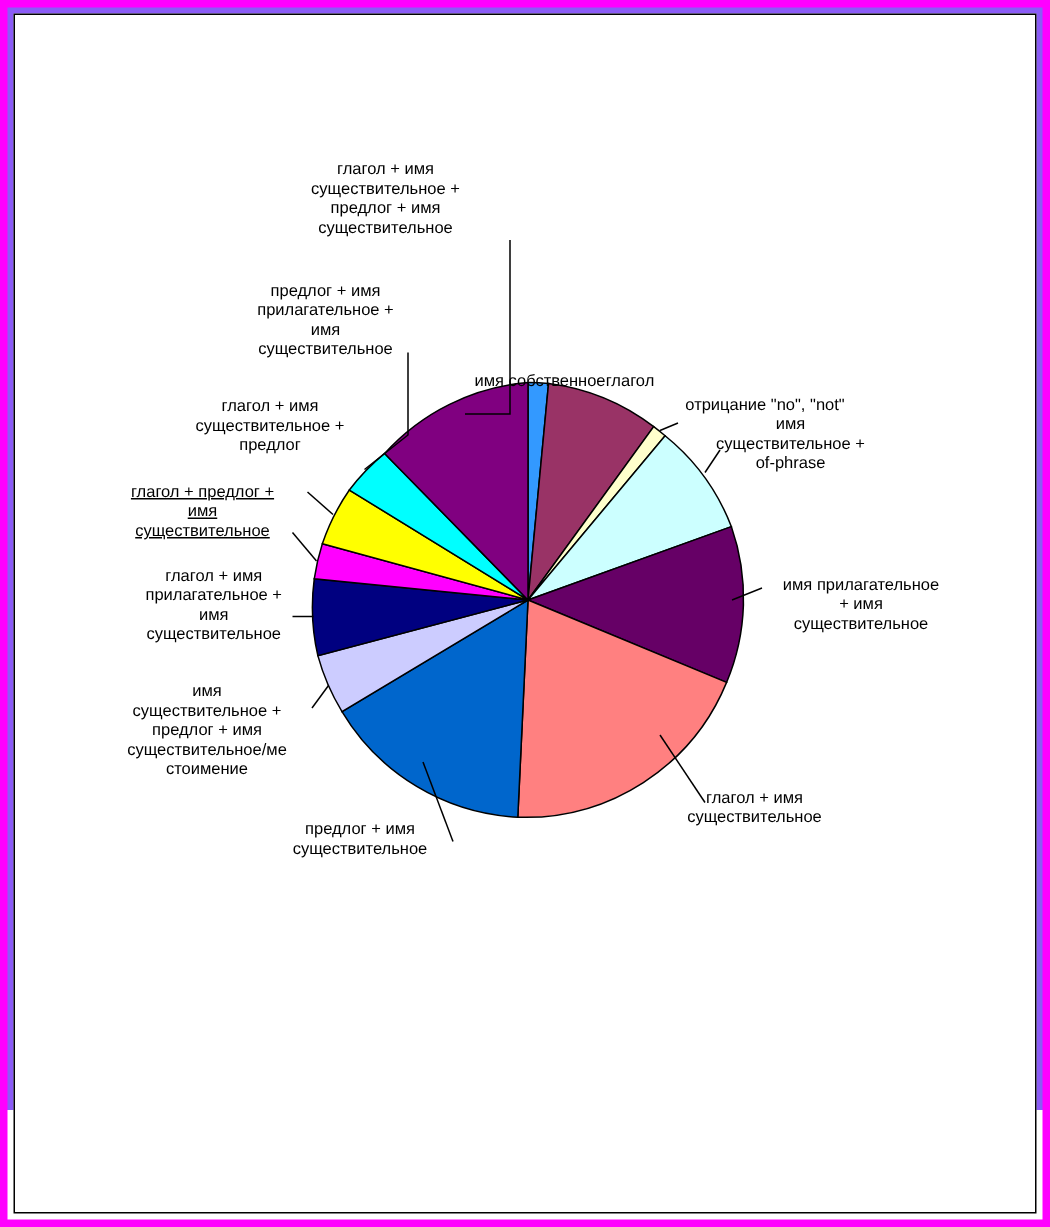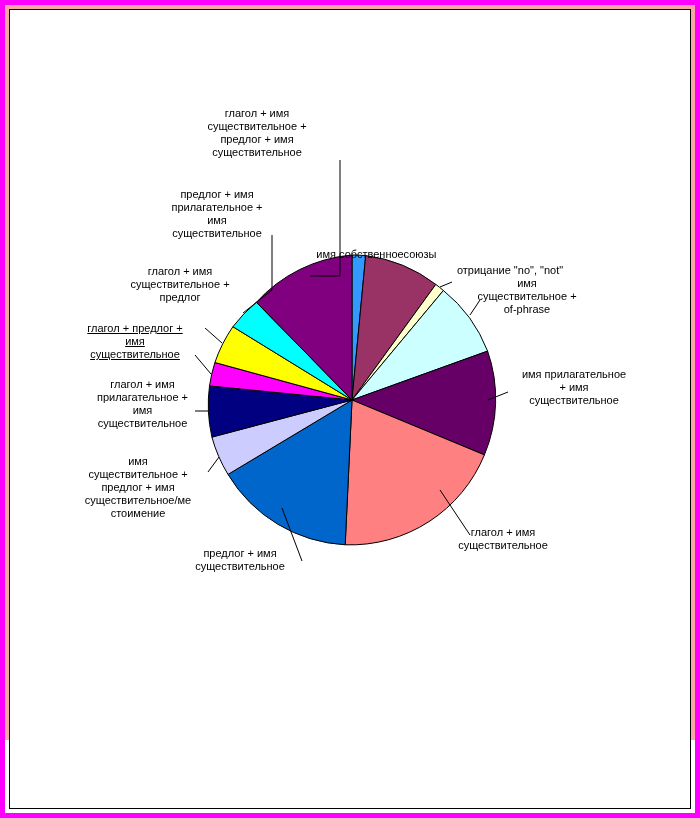--- a/index.html
+++ b/index.html
@@ -11,21 +11,21 @@
     width: 700px;
     height: 818px;
     font-family: "Liberation Sans", sans-serif;
     overflow: hidden;
   }
   #page {
     position: relative;
     width: 700px;
     height: 740px;
     box-sizing: border-box;
-    background: #fca5a5;
+    background: #8b5cf6;
   }
   
   .frame-outer {
     position: absolute;
     left: 0; top: 0;
     width: 700px; height: 818px;
     box-sizing: border-box;
     border: 5px solid #ff00ff;
   }
   .frame-inner {
@@ -150,27 +150,27 @@
 предлог + имя
 существительное/ме
 стоимение</div>
 
     <div class="label center" style="left: 160px; top: 537px; width: 140px;">предлог + имя
 существительное</div>
 
     <div class="label center" style="left: 428px; top: 516px; width: 130px;">глагол + имя
 существительное</div>
 
-    <div class="label center" style="left: 494px; top: 358px; width: 140px;">имя прилагательное
+    <div class="label center" style="left: 494px; top: 374px; width: 140px;">имя прилагательное
 + имя
 существительное</div>
 
     <div class="label center" style="left: 452px; top: 267px; width: 130px;">имя
 существительное +
 of-phrase</div>
 
     <div class="label center" style="left: 425px; top: 254px; width: 150px;">отрицание "no", "not"</div>
 
-    <div class="label center" style="left: 380px; top: 238px; width: 60px;">союзы</div>
+    <div class="label center" style="left: 380px; top: 238px; width: 60px;">глагол</div>
 
     <div class="label center" style="left: 290px; top: 238px; width: 120px;">имя собственное</div>
   </div>
 </div>
 
 </body></html>

